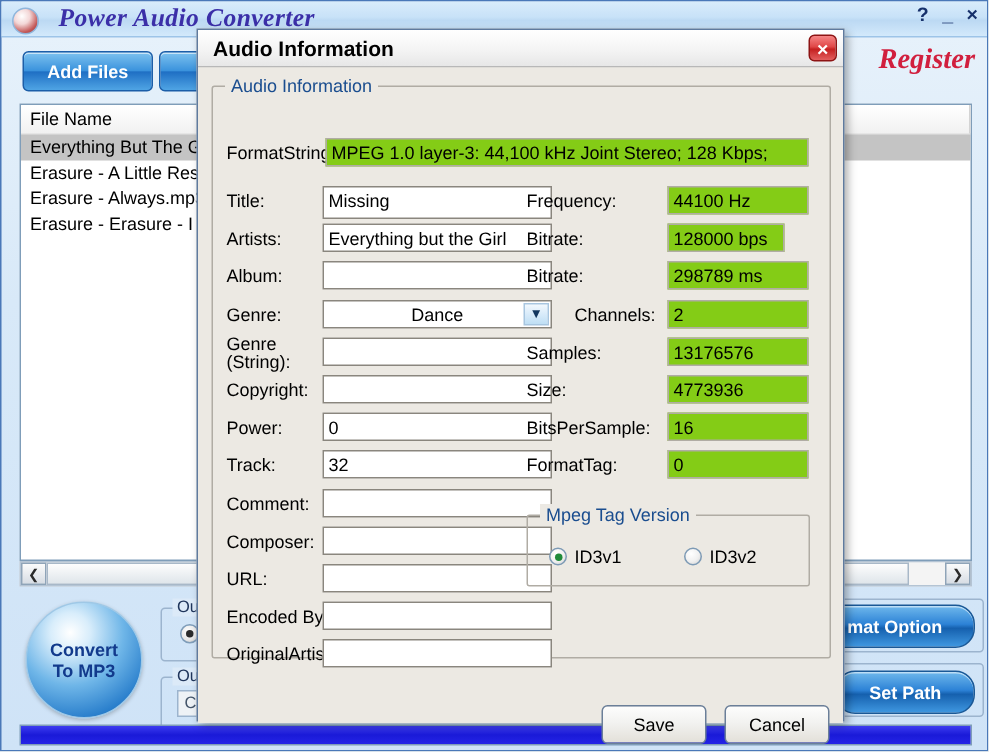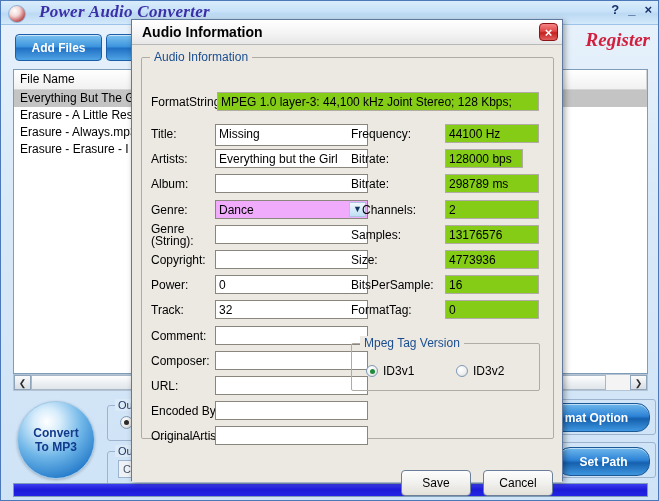--- a/index.html
+++ b/index.html
@@ -297,27 +297,28 @@
     overflow: hidden; white-space: nowrap;
     line-height: 15px;
   }
   .finput.ro {
     background: #84cc16;
     border: 1px solid #b0aca4;
     color: #000;
   }
   .fcombo {
     position: absolute;
-    background: #f0abfc;
+    background: #ffffff;
     border: 1px solid #8a867e;
     box-sizing: border-box;
     font-size: 12px; color: #000;
     padding: 2px 3px;
     overflow: hidden; white-space: nowrap;
     line-height: 15px;
+    text-align: center;
   }
   .combo-arrow {
     position: absolute; right: 1px; top: 1px;
     width: 17px; bottom: 1px;
     background: linear-gradient(180deg,#f2f8fd 0%, #d8ebfa 50%, #bfdff5 100%);
     border: 1px solid #a8c6e0;
     box-sizing: border-box;
     display: flex; align-items: center; justify-content: center;
     font-size: 9px; color: #12365e;
   }
@@ -479,21 +480,21 @@
           <div class="flabel" style="left: 19px; top: 384px;">OriginalArtist:</div>
           <div class="finput" style="left: 83px; top: 381px; width: 153px; height: 19px;"></div>
         </div>
       <div id="right-col">
           <div class="flabel" style="left: 219px; top: 82px;">Frequency:</div>
           <div class="finput ro" style="left: 313px; top: 79px; width: 94px; height: 19px;">44100 Hz</div>
           <div class="flabel" style="left: 219px; top: 107px;">Bitrate:</div>
           <div class="finput ro" style="left: 313px; top: 104px; width: 78px; height: 19px;">128000 bps</div>
           <div class="flabel" style="left: 219px; top: 132px;">Bitrate:</div>
           <div class="finput ro" style="left: 313px; top: 129px; width: 94px; height: 19px;">298789 ms</div>
-          <div class="flabel" style="left: 209px; top: 158px; padding-left: 21px;">Channels:</div>
+          <div class="flabel" style="left: 230px; top: 158px; padding-left: 21px;">Channels:</div>
           <div class="finput ro" style="left: 313px; top: 155px; width: 94px; height: 19px;">2</div>
           <div class="flabel" style="left: 219px; top: 183px;">Samples:</div>
           <div class="finput ro" style="left: 313px; top: 180px; width: 94px; height: 19px;">13176576</div>
           <div class="flabel" style="left: 219px; top: 208px;">Size:</div>
           <div class="finput ro" style="left: 313px; top: 205px; width: 94px; height: 19px;">4773936</div>
           <div class="flabel" style="left: 219px; top: 233px;">BitsPerSample:</div>
           <div class="finput ro" style="left: 313px; top: 230px; width: 94px; height: 19px;">16</div>
           <div class="flabel" style="left: 219px; top: 258px;">FormatTag:</div>
           <div class="finput ro" style="left: 313px; top: 255px; width: 94px; height: 19px;">0</div>
         </div>

